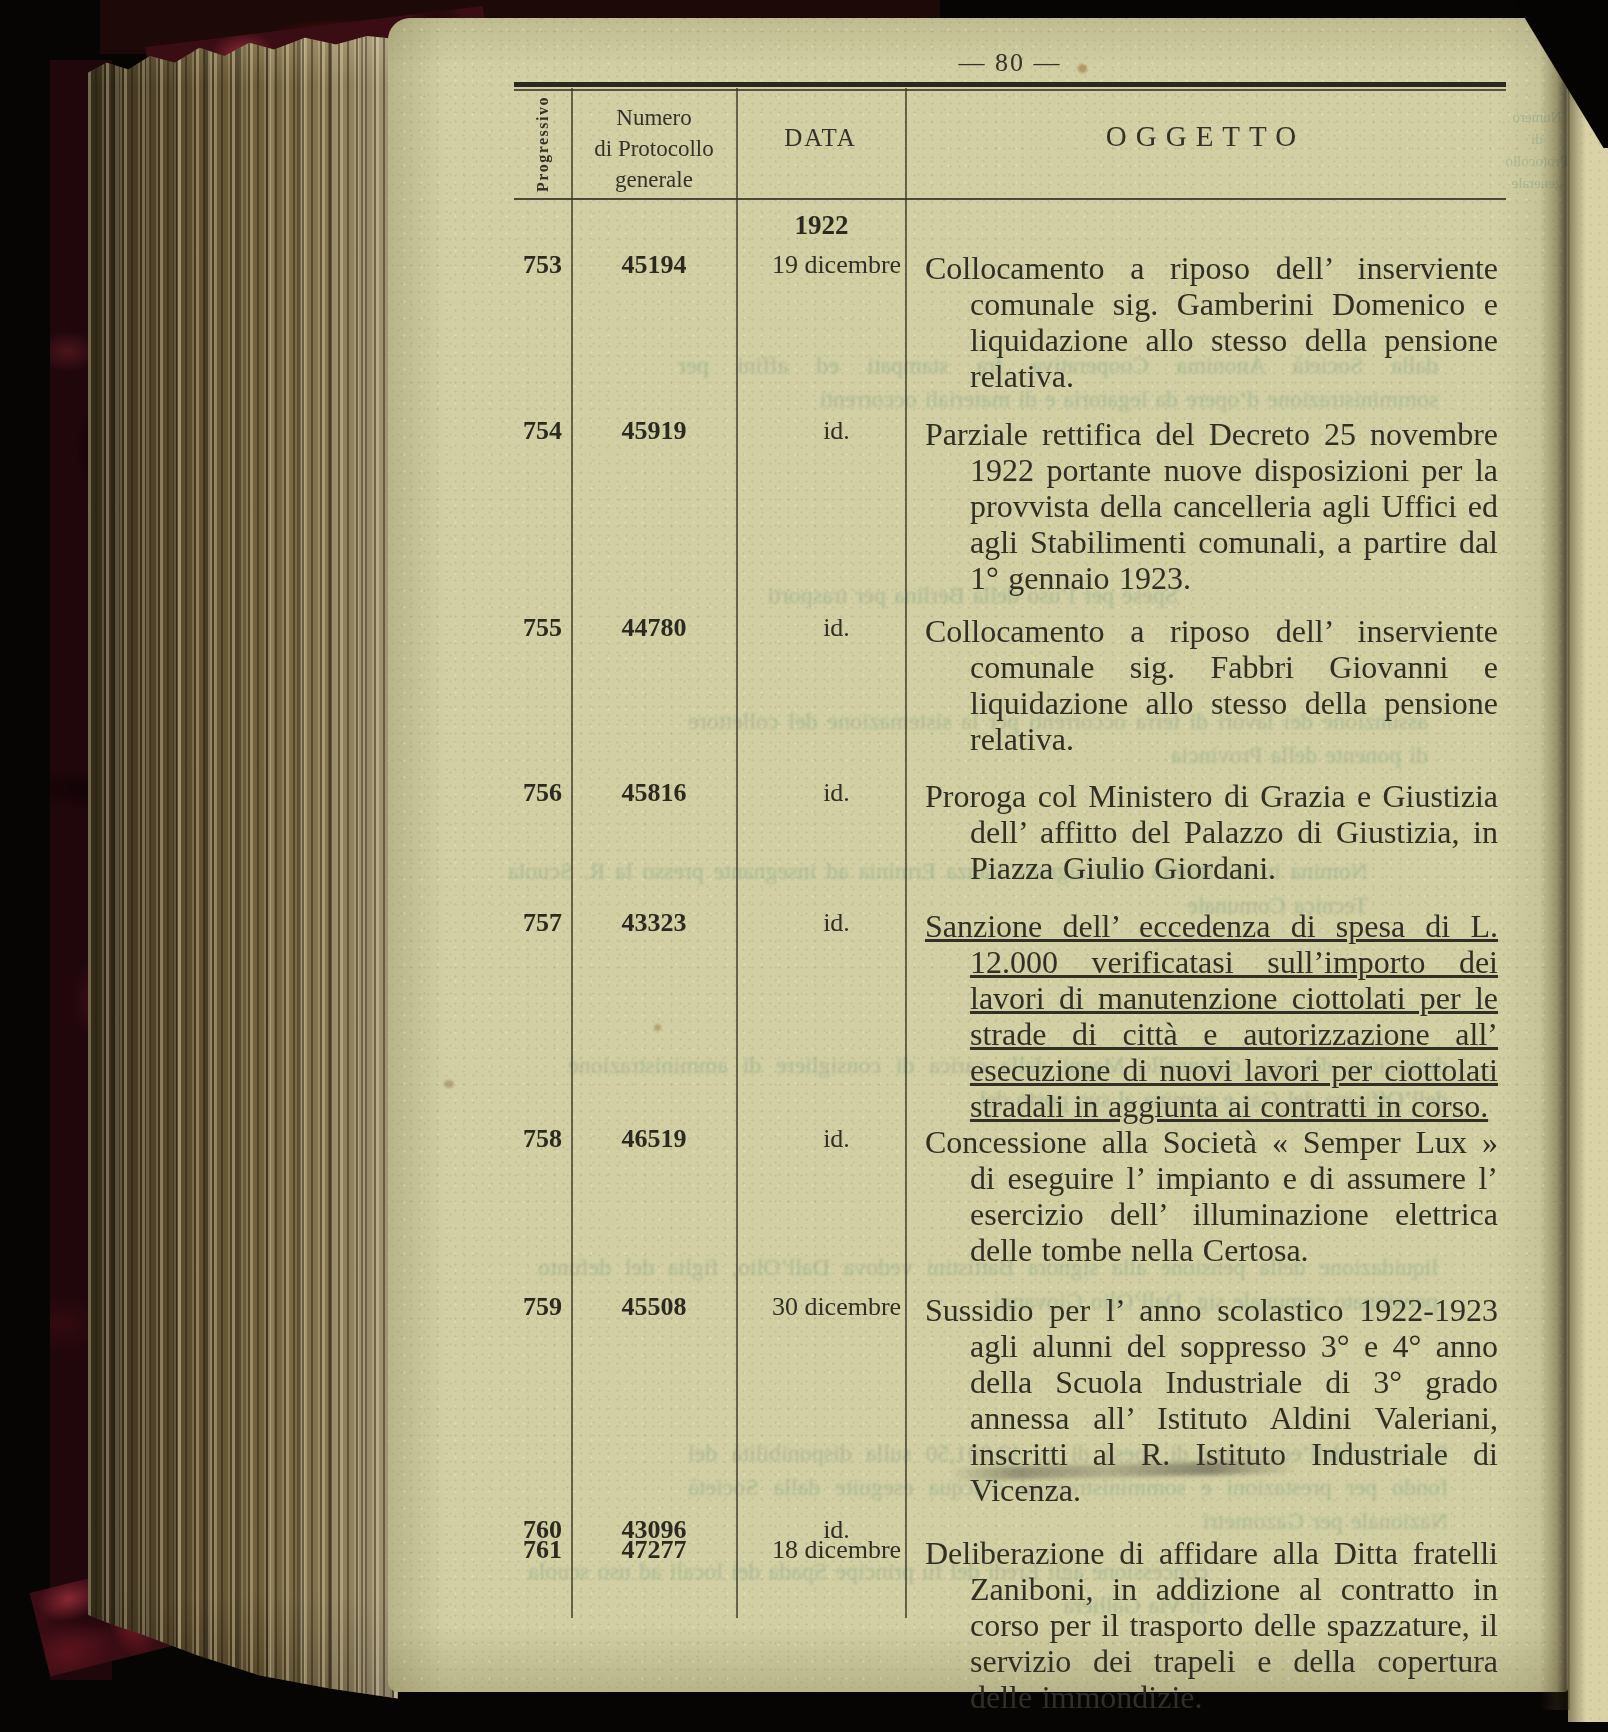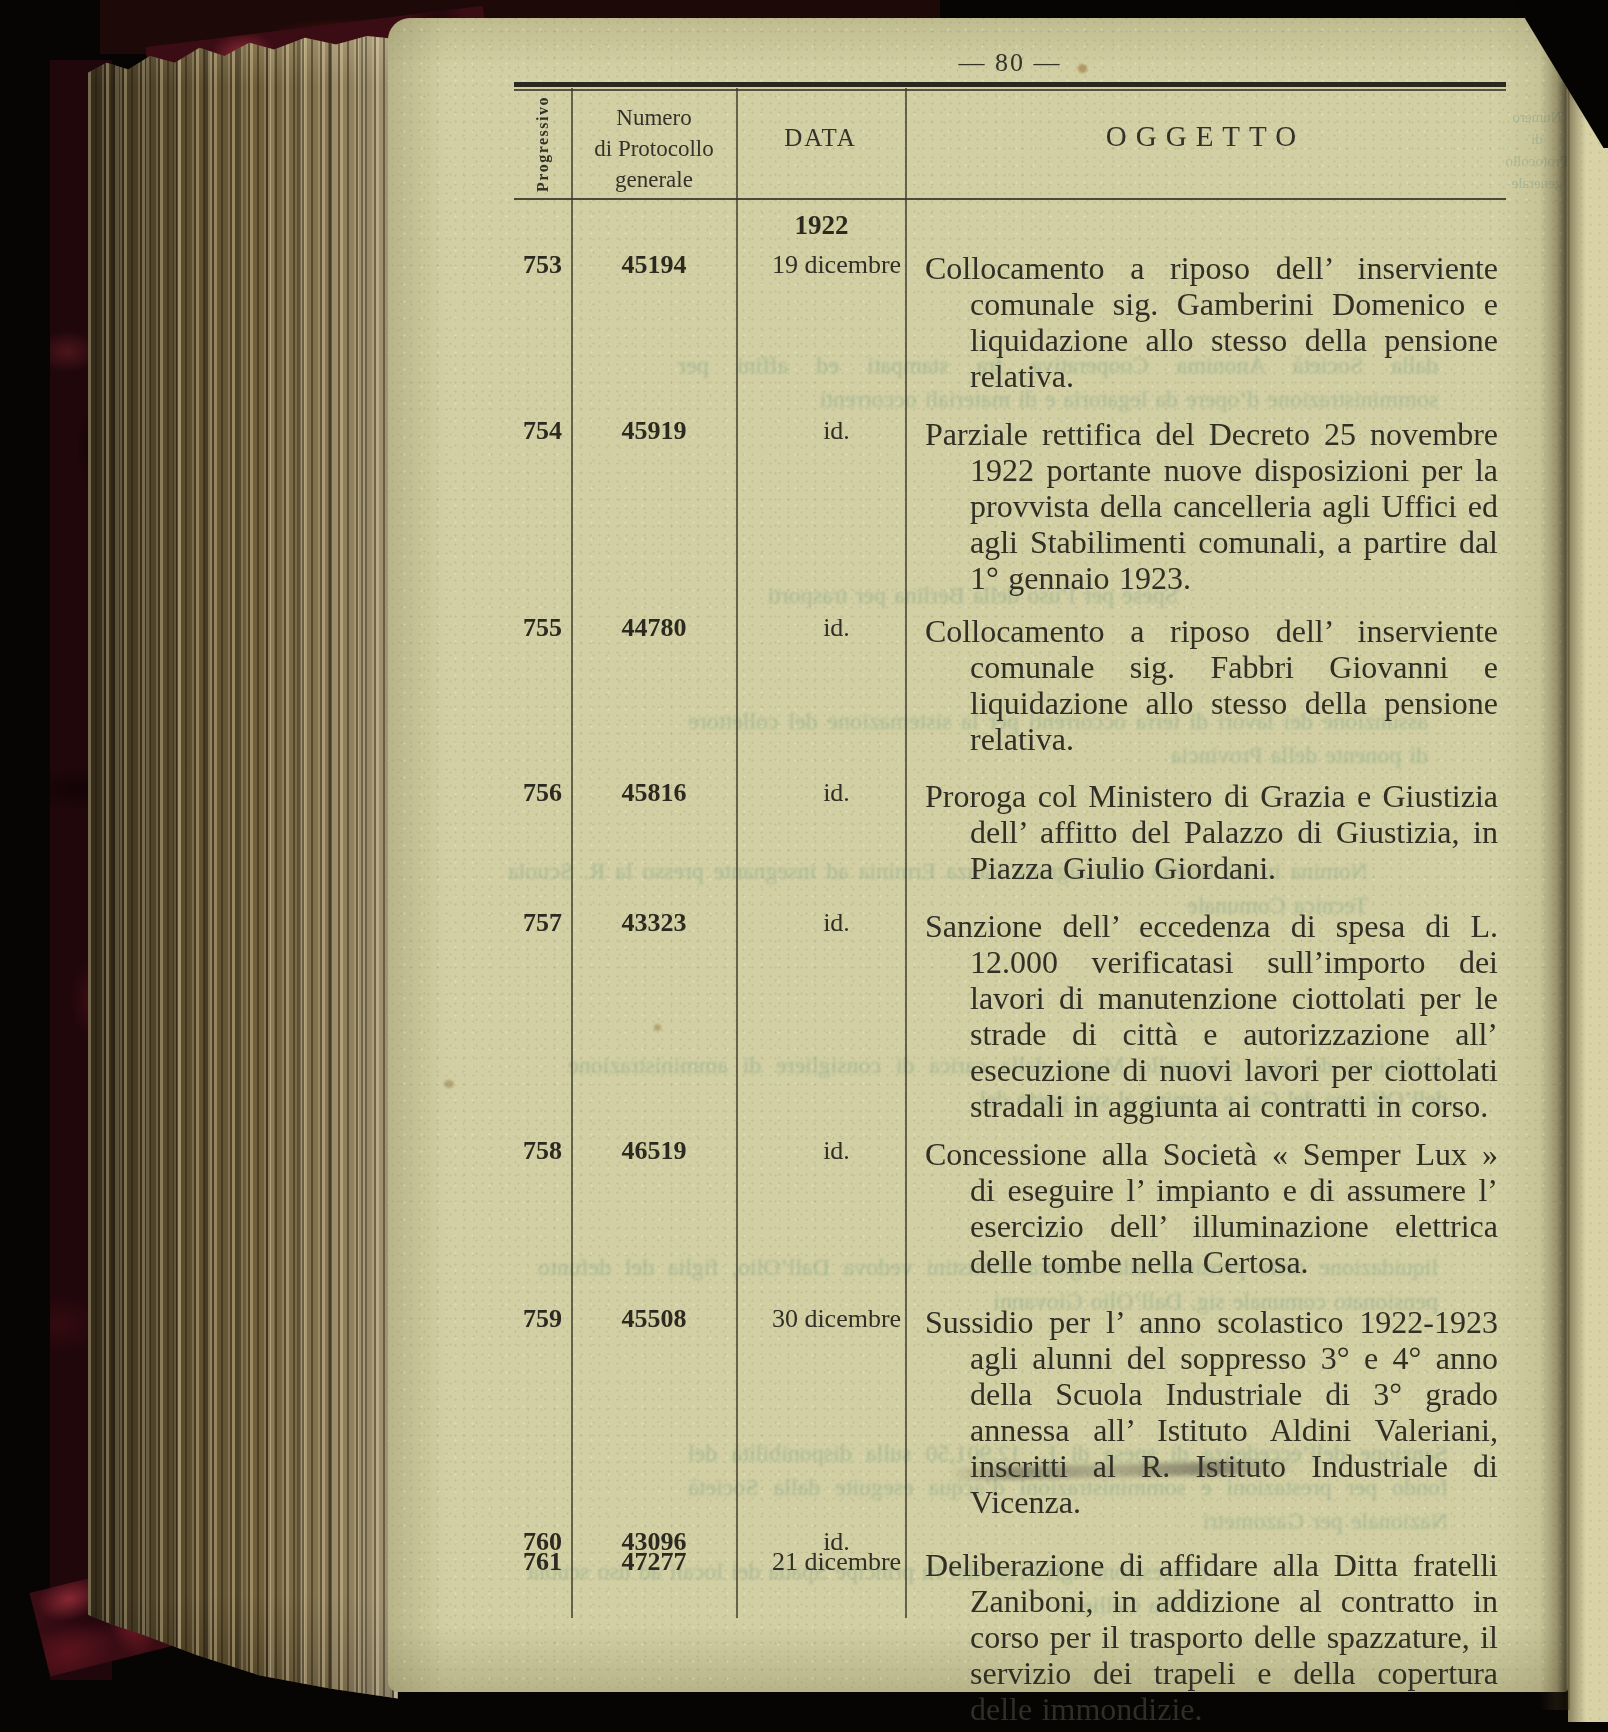--- a/index.html
+++ b/index.html
@@ -113,21 +113,21 @@
   .c-prog{position:absolute;left:0;width:57px;text-align:center;font-size:26px;font-weight:bold;color:#2c2a20;}
   .c-prot{position:absolute;left:57px;width:166px;text-align:center;font-size:26px;font-weight:bold;color:#2c2a20;}
   .c-date{position:absolute;left:223px;width:199px;text-align:center;font-size:26px;color:#302e25;}
   .c-ogg{
     box-sizing:border-box;margin-left:411px;width:573px;
     padding-left:45px;text-indent:-45px;
     font-size:32px;line-height:36px;text-align:justify;color:#302e25;
     word-spacing:1.5px;
   }
   .m0{margin-bottom:22px;}.m1{margin-bottom:17px;}.m2{margin-bottom:21px;}.m3{margin-bottom:22px;}
-  .m4{margin-bottom:12px;}.m5{margin-bottom:24px;}.m6{margin-bottom:7px;}.m7{margin-bottom:27px;}
+  .m4{margin-bottom:0;text-decoration:underline;}.m5{margin-bottom:24px;}.m6{margin-bottom:7px;}.m7{margin-bottom:27px;}
   
   .bleed{
     position:absolute;transform:scaleX(-1);
     color:rgba(122,158,131,.44);filter:blur(.8px);
     font-size:24px;line-height:34px;text-align:justify;word-spacing:2px;
   }
   .bleed.small{font-size:15px;line-height:22px;white-space:pre-line;text-align:center;filter:blur(.6px);}
   .smudge{
     position:absolute;left:560px;top:1446px;width:350px;height:13px;z-index:2;
     background:linear-gradient(90deg,rgba(0,0,0,0),rgba(60,58,50,.42) 20%,rgba(40,38,32,.2) 45%,rgba(62,60,52,.5) 75%,rgba(0,0,0,0));
@@ -239,20 +239,20 @@
 
     <div class="row m7">
       <div class="c-prog">760</div>
       <div class="c-prot">43096</div>
       <div class="c-date">id.</div>
     </div>
 
     <div class="row">
       <div class="c-prog">761</div>
       <div class="c-prot">47277</div>
-      <div class="c-date">21 dicembre</div>
+      <div class="c-date">18 dicembre</div>
       <div class="c-ogg">Deliberazione di affidare alla Ditta fratelli Zaniboni, in addizione al contratto in corso per il trasporto delle spazzature, il servizio dei trapeli e della copertura delle immondizie.</div>
     </div>
   </div>
 </div>
 
 <div class="fold-shadow"></div>
 <div class="corner-black"></div>
 
 </body></html>

